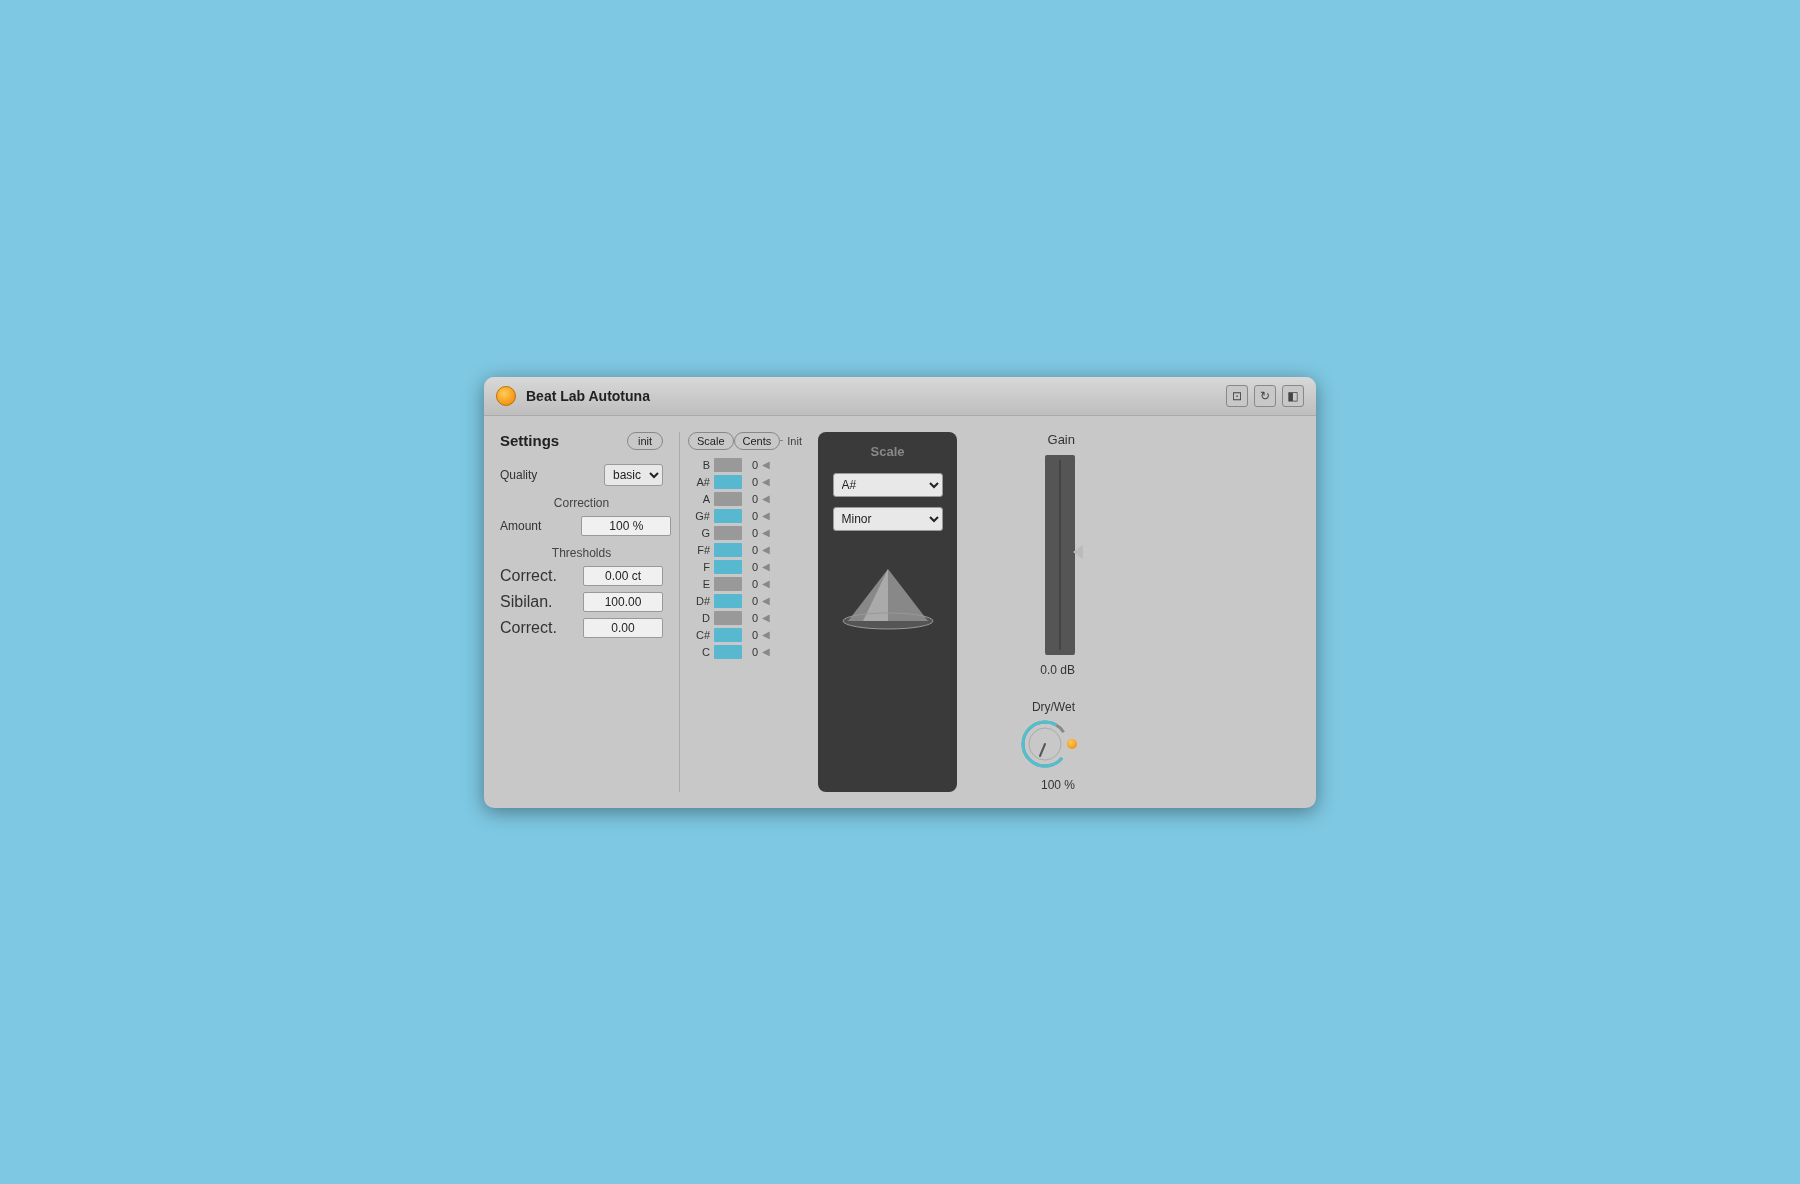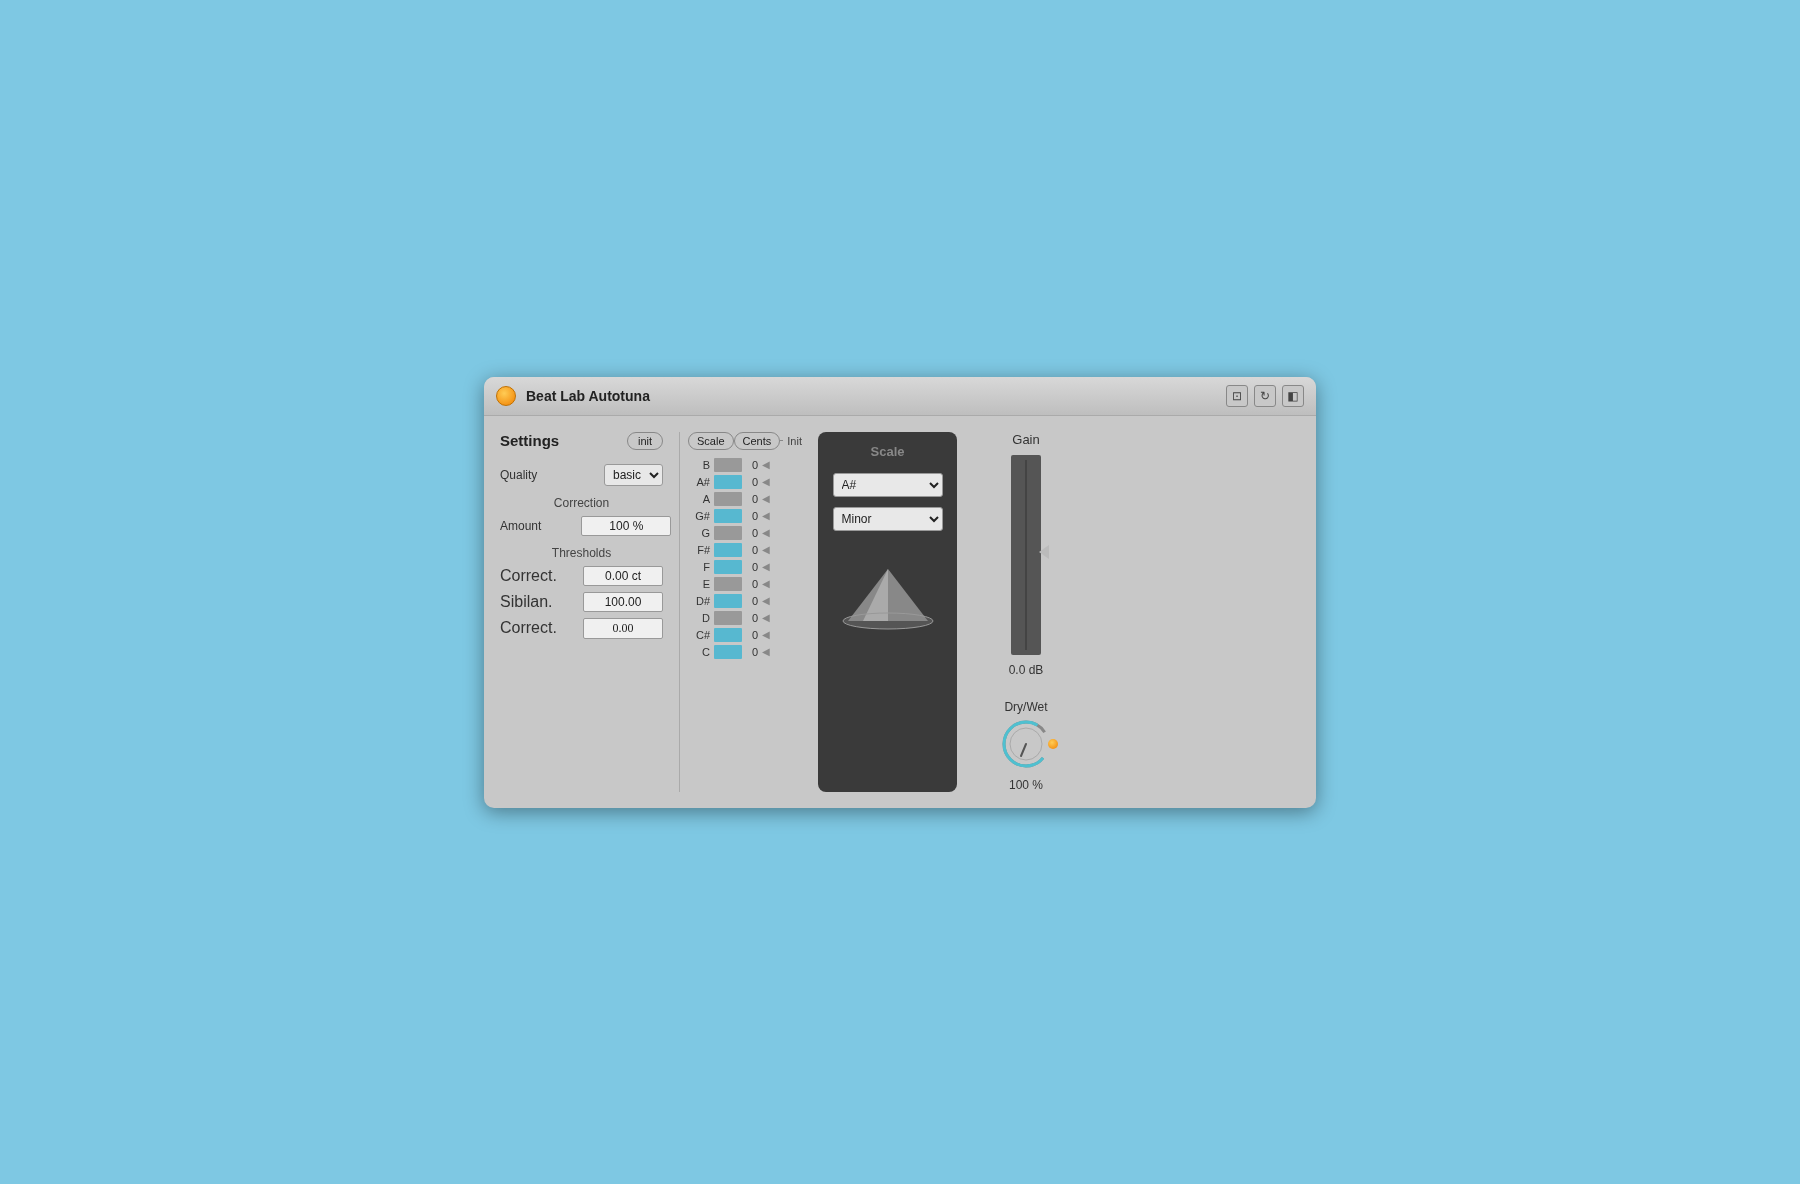--- a/index.html
+++ b/index.html
@@ -296,21 +296,21 @@
       height: 70px;
     }
 
     
     .gain-panel {
       width: 110px;
       flex-shrink: 0;
       padding-left: 12px;
       display: flex;
       flex-direction: column;
-      align-items: center;
+      align-items: flex-end;
     }
     .gain-title {
       font-size: 13px;
       color: #333;
       margin-bottom: 8px;
     }
     .gain-fader-container {
       position: relative;
       width: 30px;
       height: 200px;
@@ -412,21 +412,21 @@
       <div class="threshold-row">
         <span class="threshold-label">Correct.</span>
         <input class="input-field" type="text" readonly="" style="width: 80px;" value="0.00 ct">
       </div>
       <div class="threshold-row">
         <span class="threshold-label">Sibilan.</span>
         <input class="input-field" type="text" readonly="" style="width: 80px;" value="100.00">
       </div>
       <div class="threshold-row">
         <span class="threshold-label">Correct.</span>
-        <input class="input-field" type="text" readonly="" style="width: 80px; font-family: Liberation Serif, serif;" value="0.00">
+        <input class="input-field" type="text" readonly="" style="width: 80px;" value="0.00">
       </div>
     </div>
 
 
     <div class="notes-panel">
       <div class="notes-tabs">
         <button class="notes-tab">Scale</button>
         <button class="notes-tab">Cents</button>
         <div class="notes-tab-line"></div>
         <span class="notes-init-label">Init</span>

